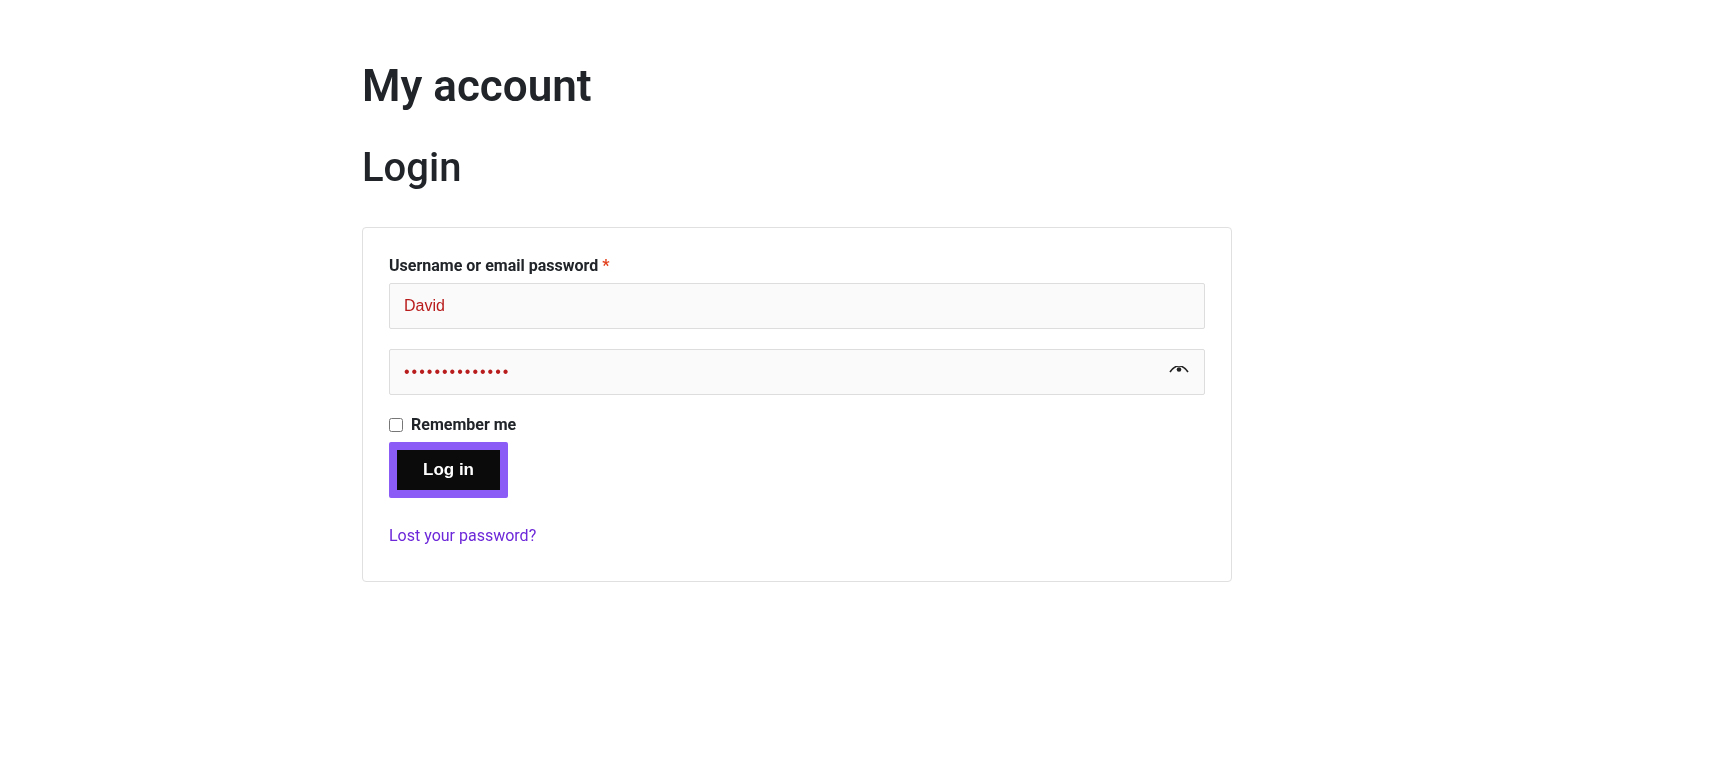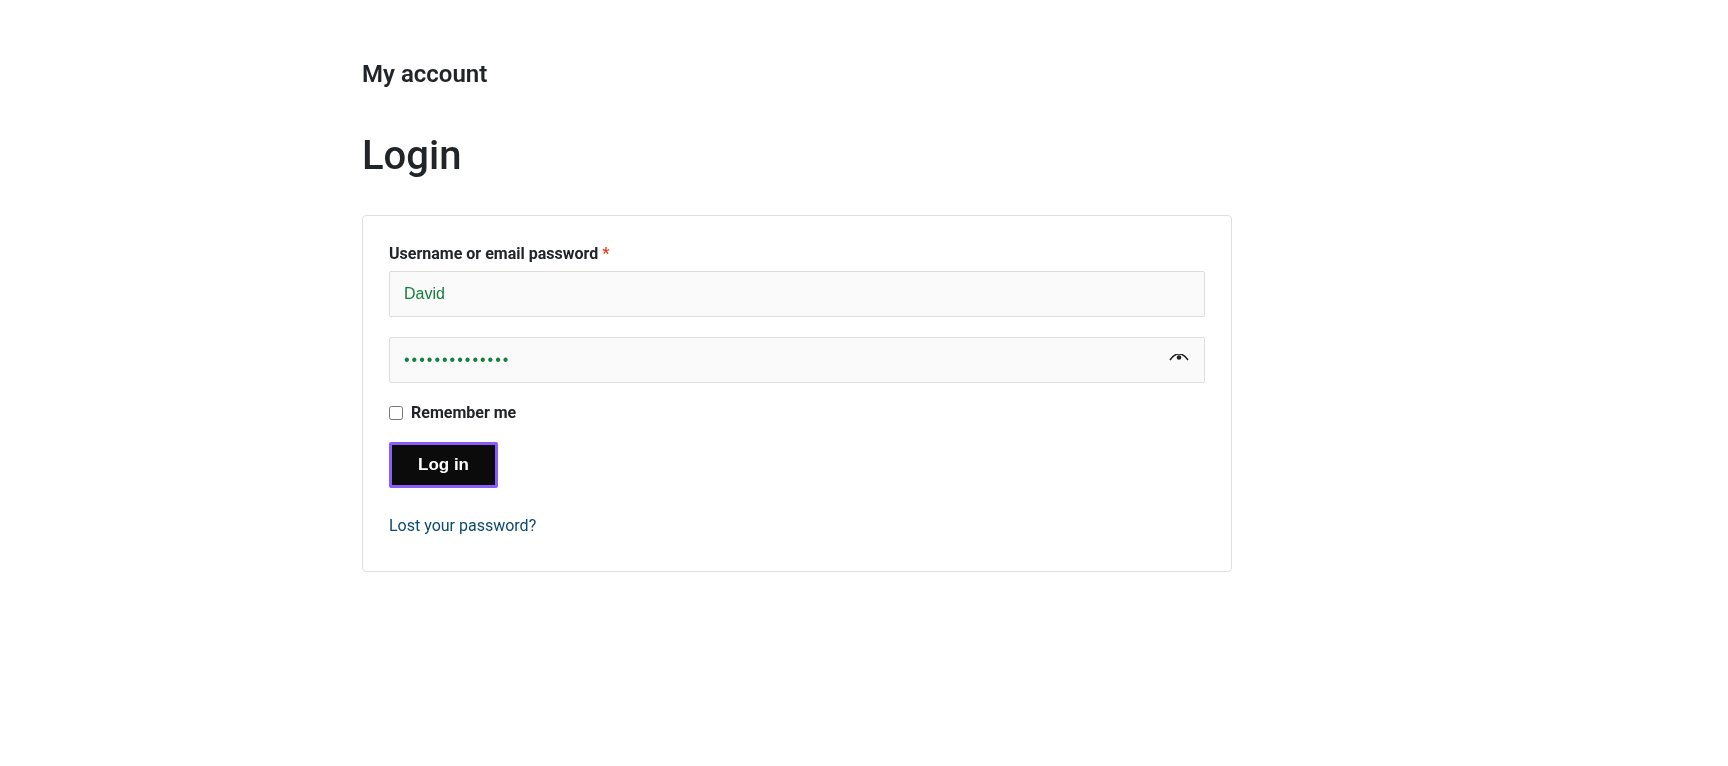--- a/index.html
+++ b/index.html
@@ -13,24 +13,24 @@
       color: #222;
       width: 1728px;
       min-height: 766px;
     }
     .container {
       width: 870px;
       margin-left: 362px;
       padding-top: 60px;
     }
     h1.page-title {
-      font-size: 24px;
+      font-size: 44px;
       font-weight: 600;
       color: #212529;
-      margin-bottom: 44px;
+      margin-bottom: 32px;
     }
     h2.section-title {
       font-size: 40px;
       font-weight: 500;
       color: #212529;
       margin-bottom: 36px;
     }
     .login-box {
       border: 1px solid #e0e0e0;
       border-radius: 4px;
@@ -50,21 +50,21 @@
       color: #e2401c;
       font-weight: 700;
     }
     .text-input {
       width: 100%;
       height: 46px;
       border: 1px solid #ddd;
       background: #fafafa;
       padding: 8px 14px;
       font-size: 16px;
-      color: #15803d;
+      color: #b91c1c;
       border-radius: 2px;
     }
     .password-wrapper {
       position: relative;
       width: 100%;
     }
     .password-wrapper .text-input {
       padding-right: 48px;
       letter-spacing: 2px;
     }
@@ -79,47 +79,47 @@
       align-items: center;
       justify-content: center;
       background: none;
       border: none;
       padding: 4px;
     }
     .remember-row {
       display: flex;
       align-items: center;
       gap: 8px;
-      margin-bottom: 20px;
+      margin-bottom: 8px;
     }
     .remember-row input[type="checkbox"] {
       width: 14px;
       height: 14px;
       cursor: pointer;
     }
     .remember-label {
       font-size: 16px;
       font-weight: 700;
       color: #212529;
     }
     .login-btn {
       display: inline-block;
       background: #0b0b0b;
       color: #fff;
-      border: 3px solid #8b5cf6;
+      border: 8px solid #8b5cf6;
       font-size: 17px;
       font-weight: 600;
       padding: 10px 26px;
       cursor: pointer;
       border-radius: 2px;
       margin-bottom: 20px;
     }
     .lost-password {
       display: block;
-      color: #0c4a6e;
+      color: #6d28d9;
       font-size: 16px;
       text-decoration: none;
       margin-top: 8px;
     }
   </style>
 </head>
 <body>
 
 <div class="container">
   <h1 class="page-title">My account</h1>

